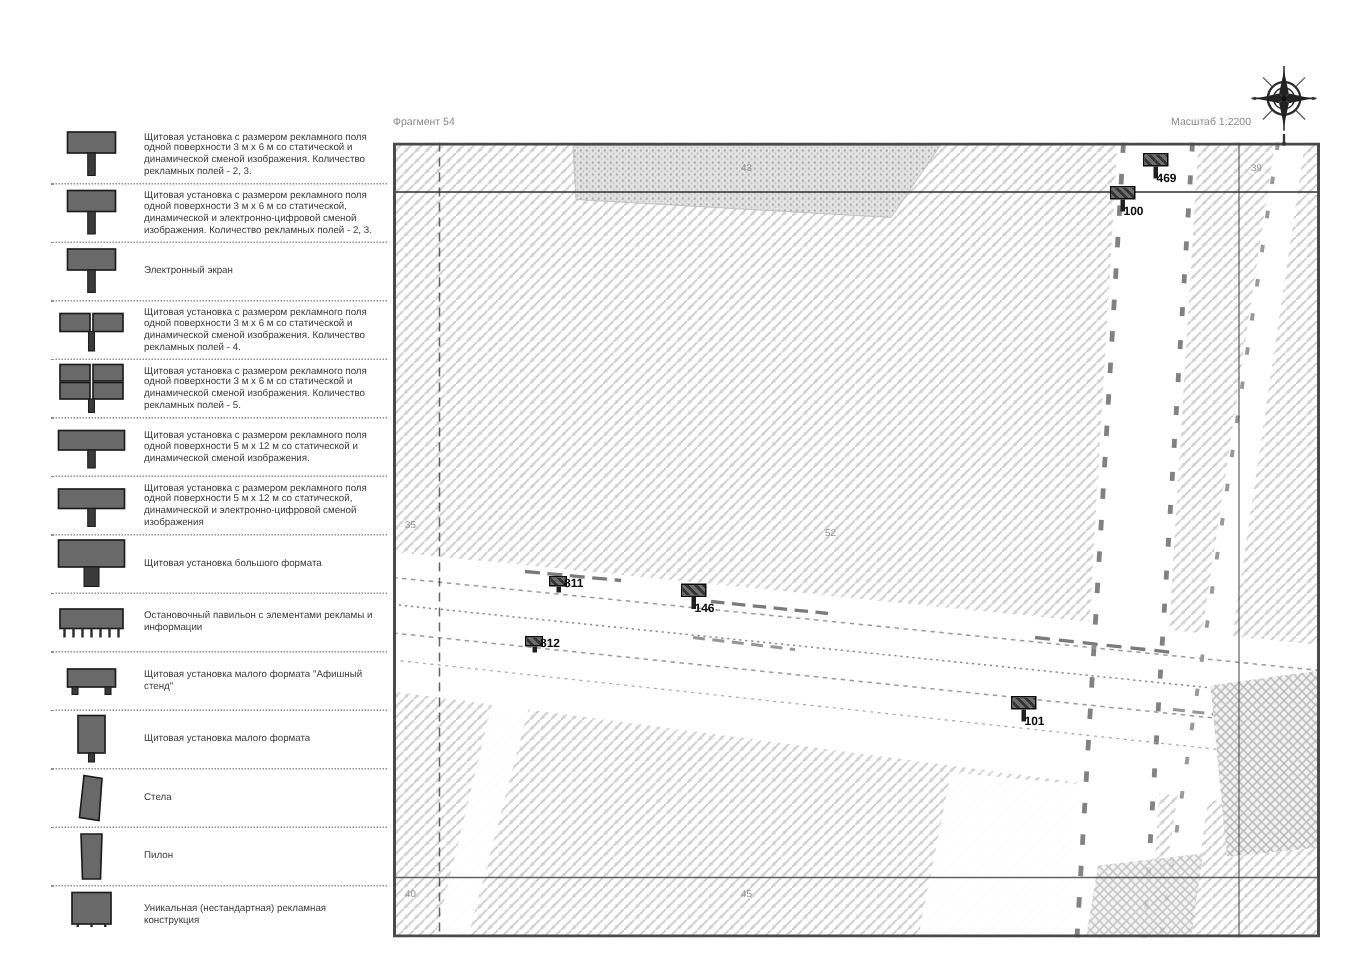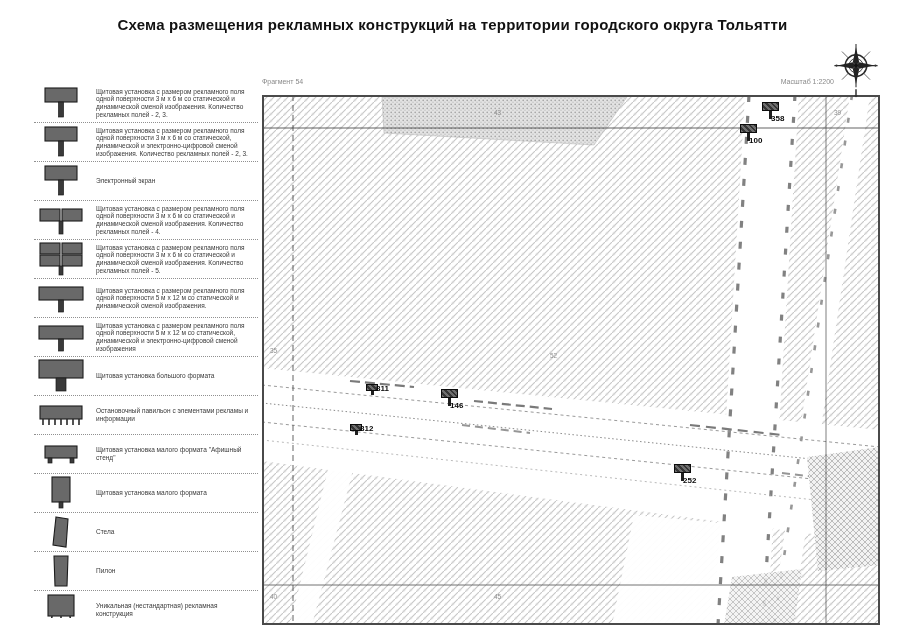--- a/index.html
+++ b/index.html
@@ -97,21 +97,20 @@
       <path class="fl" d="M12,4 V33 M21,4 V33 M30,4 V33"></path>
       <rect class="fb" x="8" y="2" width="8" height="13"></rect>
         <rect class="fb" x="17" y="2" width="8" height="13"></rect>
       <rect class="fb" x="26" y="2" width="8" height="13"></rect>
     </symbol>
   </defs>
 </svg>
 
 <div id="page">
 
-  <div class="page-title">Схема размещения рекламных конструкций на территории городского округа Тольятти</div>
 
   <div id="legend">
       <div class="lrow">
         <div class="licon">
           <svg width="48" height="34">
             <use href="#s-board"></use>
           </svg>
         </div>
         <div class="ltext">Щитовая установка с размером рекламного поля одной поверхности 3 м х 6 м со статической и динамической сменой изображения. Количество рекламных полей - 2, 3.</div>
       </div>
@@ -280,46 +279,46 @@
       <line x1="564" y1="0" x2="564" y2="530" stroke="#3c3c3c" stroke-width="1" opacity=".65"></line>
       <line x1="0" y1="33" x2="618" y2="33" stroke="#3c3c3c" stroke-width="1.2" opacity=".8"></line>
       <line x1="0" y1="490" x2="618" y2="490" stroke="#3c3c3c" stroke-width=".9" opacity=".8"></line>
 
       <rect x="1" y="1" width="616" height="528" fill="none" stroke="#4a4a4a" stroke-width="2"></rect>
     </svg>
     <div id="map-overlay">
         <div class="marker md" style="left: 500px; top: 7px;">
           <div class="board"></div>
           <div class="pole"></div>
-          <span class="mlabel">358</span>
+          <span class="mlabel">469</span>
         </div>
         <div class="marker md" style="left: 478px; top: 29px;">
           <div class="board"></div>
           <div class="pole"></div>
           <span class="mlabel">100</span>
         </div>
         <div class="marker sm" style="left: 104px; top: 267px; margin-top: 22px;">
           <div class="board"></div>
           <div class="pole"></div>
           <span class="mlabel">811</span>
         </div>
-        <div class="marker md" style="left: 179px; top: 294px;">
+        <div class="marker md" style="left: 192px; top: 294px;">
           <div class="board"></div>
           <div class="pole"></div>
           <span class="mlabel">146</span>
         </div>
         <div class="marker sm" style="left: 88px; top: 329px;">
           <div class="board"></div>
           <div class="pole"></div>
           <span class="mlabel">812</span>
         </div>
         <div class="marker md" style="left: 412px; top: 369px;">
           <div class="board"></div>
           <div class="pole"></div>
-          <span class="mlabel">252</span>
+          <span class="mlabel">101</span>
         </div>
         <span class="gridnum" style="left: 8px; top: 252px;">35</span>
         <span class="gridnum" style="left: 288px; top: 257px;">52</span>
         <span class="gridnum" style="left: 232px; top: 14px;">43</span>
         <span class="gridnum" style="left: 572px; top: 14px;">39</span>
         <span class="gridnum" style="left: 8px; top: 498px;">40</span>
         <span class="gridnum" style="left: 232px; top: 498px;">45</span>
       </div>
   </div>
 

